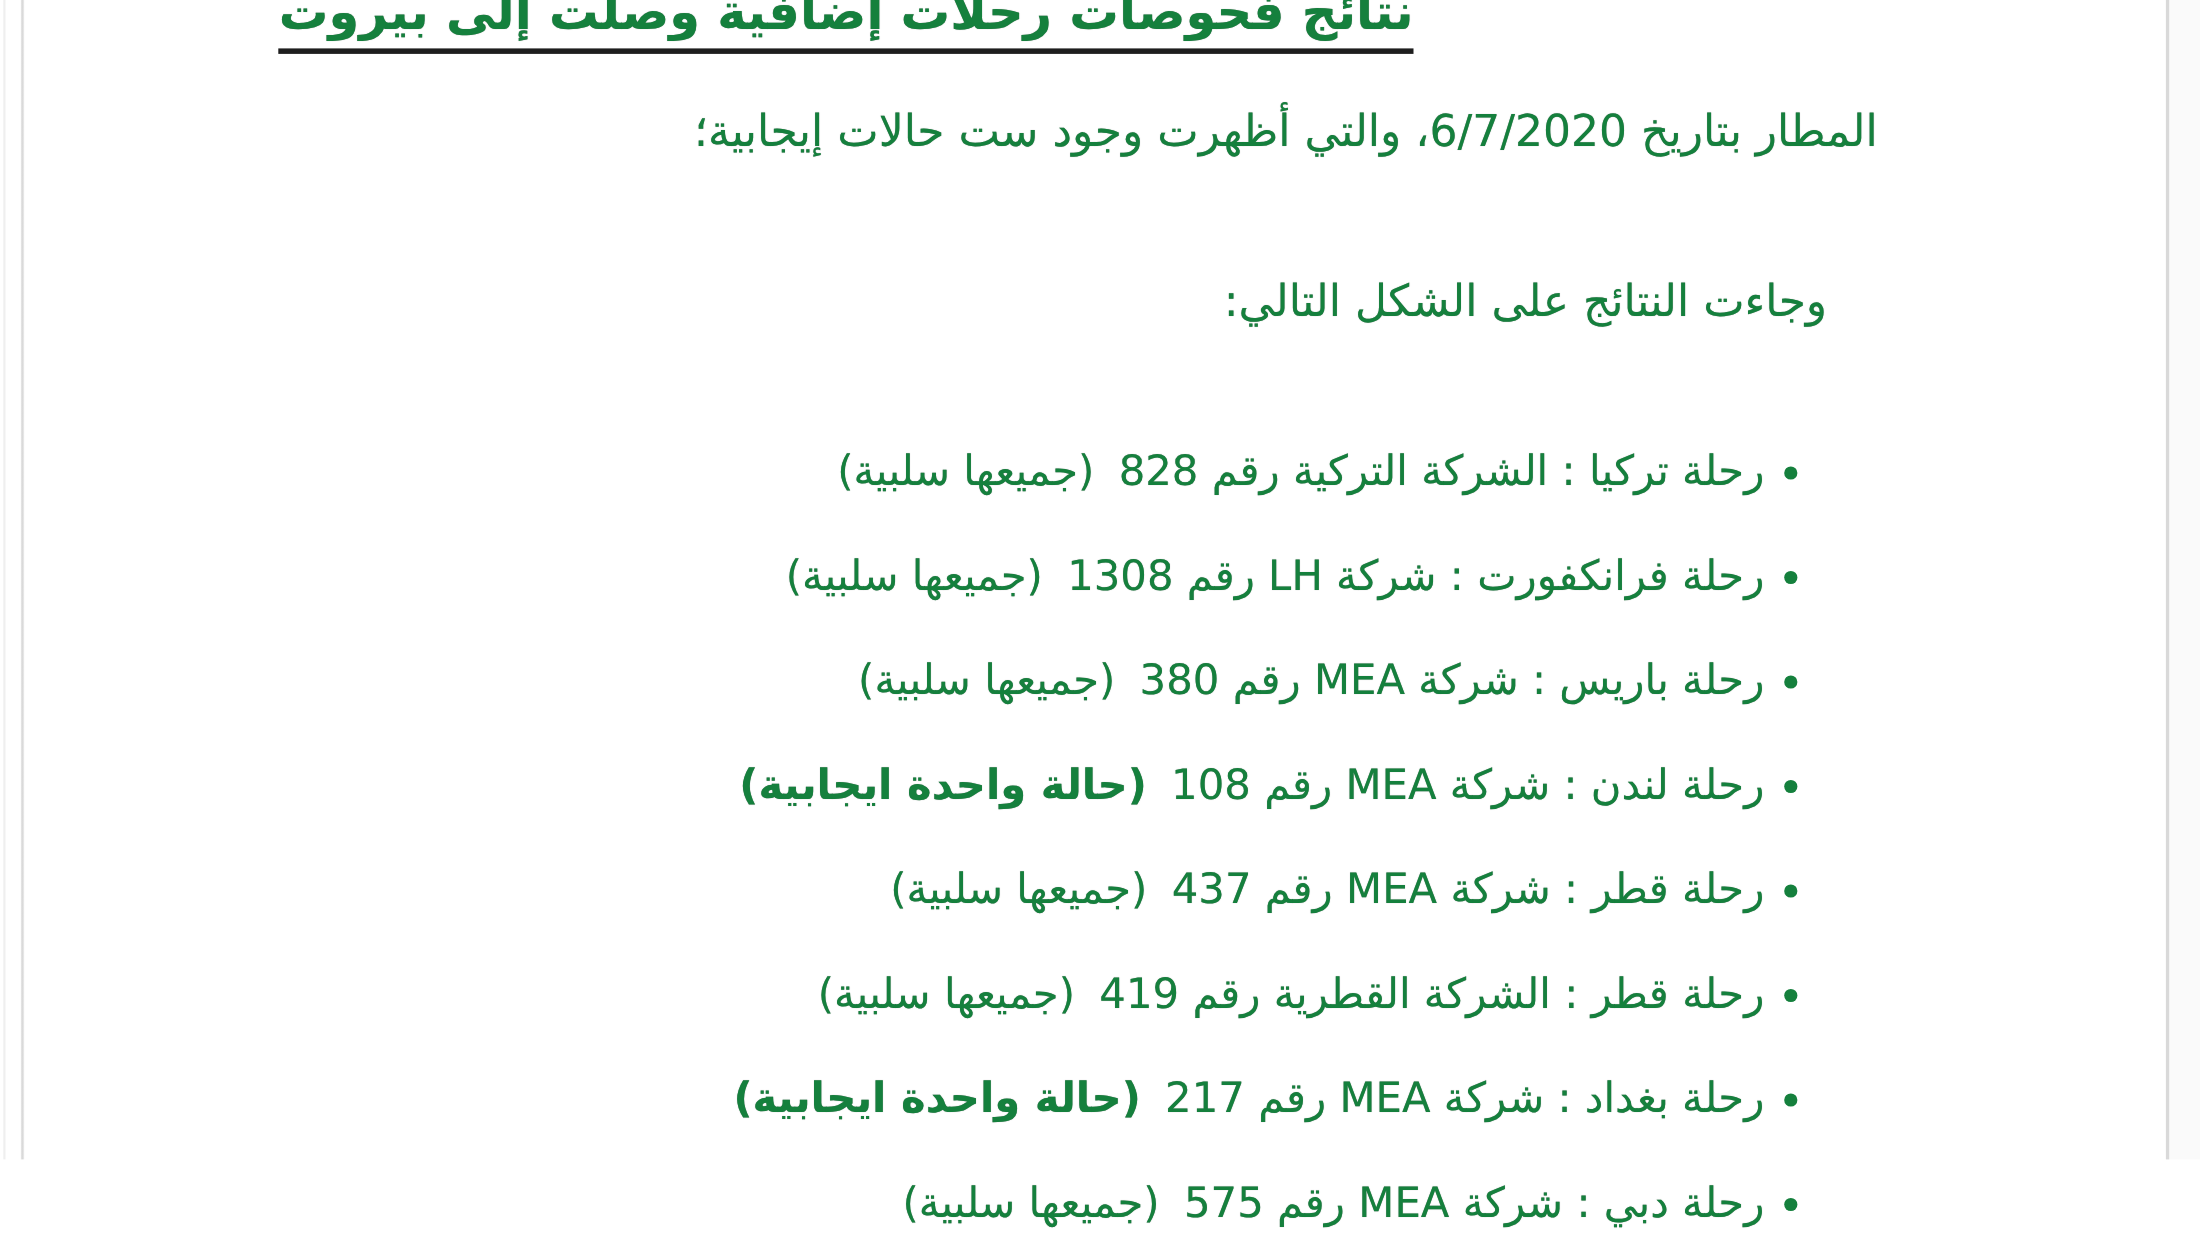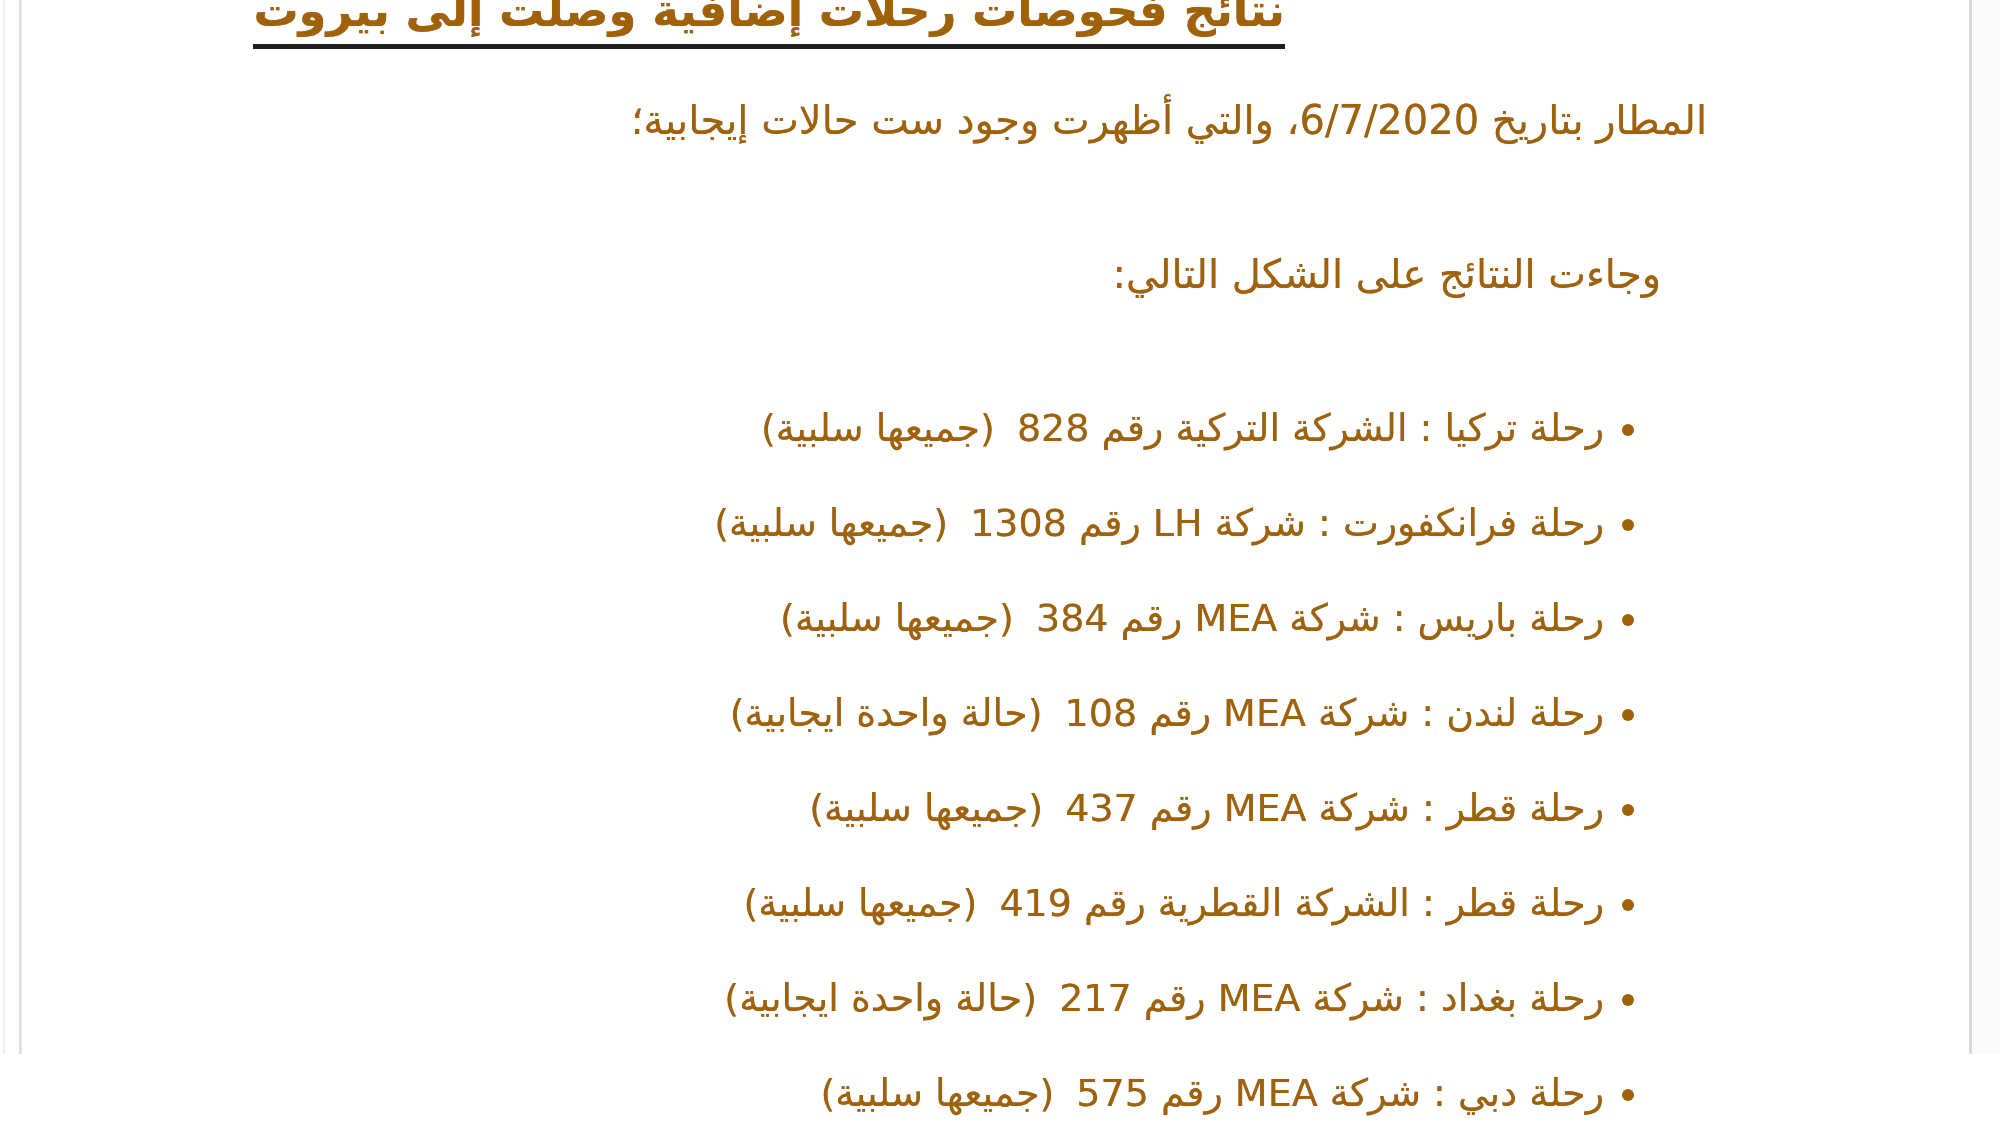--- a/index.html
+++ b/index.html
@@ -6,21 +6,21 @@
   html, body {
     width: 2000px; height: 1127px;
     background: #ffffff;
     overflow: hidden;
     font-family: "DejaVu Sans", "Liberation Sans", sans-serif;
   }
   .page {
     position: relative;
     width: 2000px; height: 1054px;
     background: #ffffff;
-    color: #a16207;
+    color: #15803d;
     direction: rtl;
   }
   
   .edge-left-outer {
     position: absolute; left: 3px; top: 0;
     width: 2px; height: 100%;
     background: #efefef;
   }
   .edge-left {
     position: absolute; left: 19px; top: 0;
@@ -76,21 +76,21 @@
     padding: 0 46px 0 0;
     margin: 0;
   }
   .flights-list li {
     font-size: 38px;
     line-height: 46px;
     margin-bottom: 49px;
     white-space: nowrap;
   }
   .flight-result { margin-right: 10px; }
-  .flight-result.bold, .bold { font-weight: normal; }
+  .flight-result.bold, .bold { font-weight: bold; }
 </style>
 </head>
 <body>
 
 <div class="page">
 
   <div class="edge-left-outer"></div>
   <div class="edge-left"></div>
   <div class="edge-right"></div>
 
@@ -107,21 +107,21 @@
   <ul class="flights-list scan-text">
     <li>
       <span>رحلة تركيا : الشركة التركية رقم 828</span>
       <span class="flight-result">(جميعها سلبية)</span>
     </li>
     <li>
       <span>رحلة فرانكفورت : شركة LH رقم 1308</span>
       <span class="flight-result">(جميعها سلبية)</span>
     </li>
     <li>
-      <span>رحلة باريس : شركة MEA رقم 384</span>
+      <span>رحلة باريس : شركة MEA رقم 380</span>
       <span class="flight-result">(جميعها سلبية)</span>
     </li>
     <li>
       <span>رحلة لندن : شركة MEA رقم 108</span>
       <span class="flight-result bold">(حالة واحدة ايجابية)</span>
     </li>
     <li>
       <span>رحلة قطر : شركة MEA رقم 437</span>
       <span class="flight-result">(جميعها سلبية)</span>
     </li>

